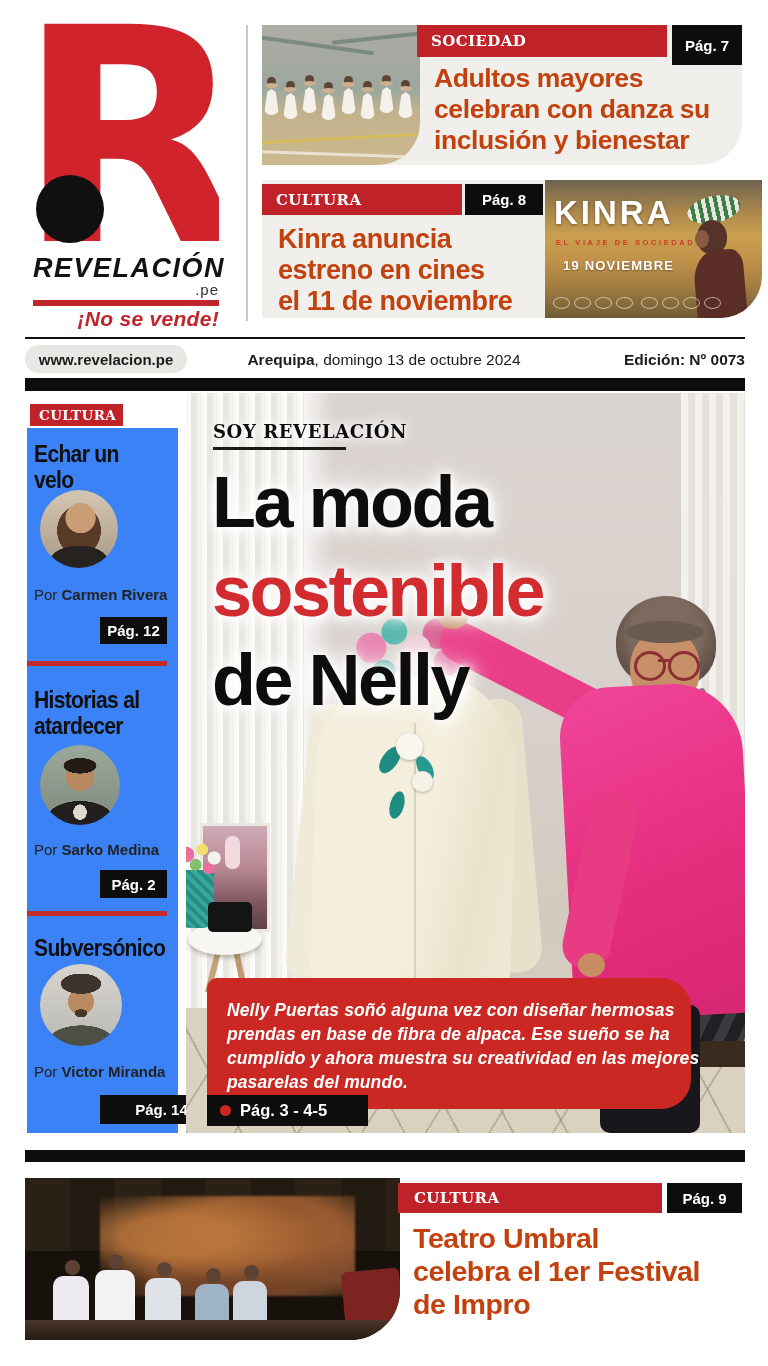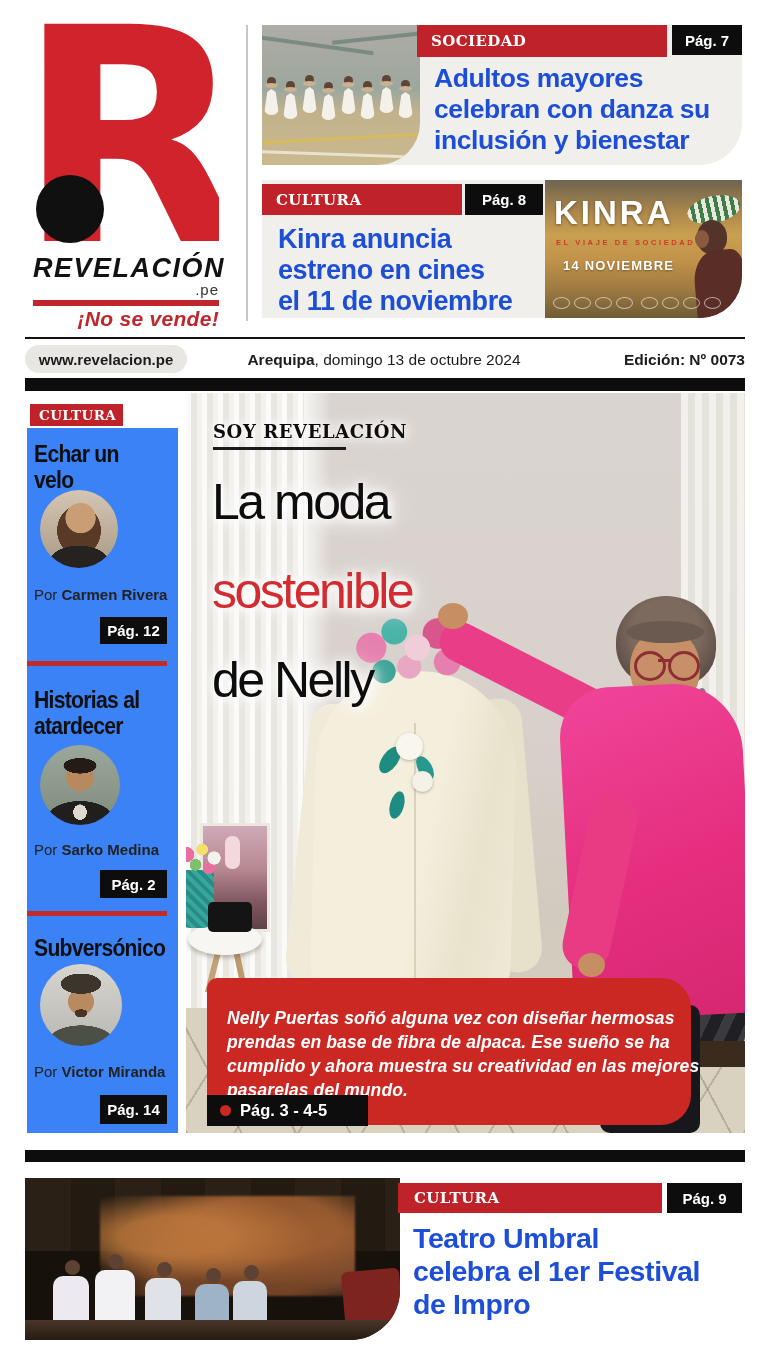--- a/index.html
+++ b/index.html
@@ -5,41 +5,41 @@
   html,body{margin:0;padding:0;background:#ffffff;}
   .page{position:relative;width:768px;height:1366px;background:#fff;overflow:hidden;
         font-family:"Liberation Sans",sans-serif;color:#111;}
   .abs{position:absolute;}
   
   .redbar{background:#bf2329;color:#fff;display:flex;align-items:center;}
   .redbar .lbl{font-family:"DejaVu Serif",serif;font-weight:bold;font-size:15px;letter-spacing:.4px;padding-left:14px;}
   .pagebox{background:#0d0d0d;color:#fff;display:flex;align-items:center;justify-content:center;
            font-weight:bold;font-size:15px;}
   .block{background:#f0efec;border-radius:0 0 42px 0;}
-  .story-headline{font-weight:bold;font-size:26.5px;line-height:31px;color:#1d4ed8;
+  .story-headline{font-weight:bold;font-size:26.5px;line-height:31px;color:#c2410c;
                   letter-spacing:-.4px;white-space:pre;}
   
   .logo-r{position:absolute;left:8px;top:6px;width:186px;height:224px;}
   .brand{font-size:27px;font-weight:bold;letter-spacing:1.5px;color:#121212;font-style:italic;}
   .brand-suffix{font-size:15px;color:#333;text-align:right;padding-right:12px;letter-spacing:1px;}
   .brand-rule{height:6px;background:#c0262c;}
   .tagline{color:#c0262c;font-weight:bold;font-style:italic;font-size:21px;text-align:right;letter-spacing:.3px;}
   .vdivider{width:2px;background:#c9c7c4;}
   
   .dancers{background:linear-gradient(180deg,#aeaca6 0%,#a3a8a0 30%,#9ba89e 46%,#c2b28c 62%,#cbb98f 100%);overflow:hidden;border-radius:0 0 42px 0;}
   .beam{position:absolute;background:#6f837b;height:4px;opacity:.8;}
   .dancer{position:absolute;width:15px;}
   .dancer .head{width:9px;height:9px;border-radius:50%;background:#5d4436;margin:0 auto;}
   .dancer .hat{width:13px;height:5px;border-radius:50%;background:#cdb191;margin:-3px auto 0;}
   .dancer .dress{width:15px;height:26px;background:#f3f1ea;border-radius:4px 4px 7px 7px;
                  clip-path:polygon(50% 0,78% 12%,100% 100%,0 100%,22% 12%);margin-top:1px;}
   .courtline{position:absolute;background:#d8bd55;height:3px;opacity:.85;}
   
   .poster{background:linear-gradient(180deg,#6e6450 0%,#a8854b 22%,#caa050 40%,#c1924a 58%,#a07c42 78%,#6f5c35 100%);
-          overflow:hidden;border-radius:0 0 42px 0;color:#fff;}
+          overflow:hidden;border-radius:0 0 42px 0;color:#fff;padding-left:20px;}
   .poster-title{font-weight:bold;font-size:33px;letter-spacing:3px;text-shadow:0 1px 3px rgba(60,40,10,.55);}
   .poster-sub{color:#cd3a2a;font-weight:bold;font-size:7.5px;letter-spacing:2.6px;}
   .poster-date{font-weight:bold;font-size:13px;letter-spacing:1.2px;text-shadow:0 1px 2px rgba(60,40,10,.5);}
   .laurel{display:inline-block;width:15px;height:10px;border:1px solid rgba(245,243,235,.62);border-radius:50%;margin:0 2px;}
   .kinra-head{position:absolute;left:152px;top:40px;width:30px;height:34px;background:#54342a;border-radius:50% 50% 45% 45%;}
   .kinra-face{position:absolute;left:150px;top:50px;width:14px;height:18px;background:#8a5a40;border-radius:50%;}
   .kinra-hat{position:absolute;left:142px;top:16px;width:54px;height:27px;border-radius:50%;
              background:repeating-linear-gradient(90deg,#e9e7df 0 4px,#3e7f45 4px 8px);transform:rotate(-12deg);}
   .kinra-body{position:absolute;left:150px;top:70px;width:50px;height:70px;background:#5a2d26;border-radius:45% 25% 0 0;transform:rotate(-5deg);}
   
@@ -77,26 +77,26 @@
   .curtain-fade{background:linear-gradient(90deg,rgba(250,250,248,.9),rgba(250,250,248,0));}
   .curtainR{background:repeating-linear-gradient(90deg,#f7f6f3 0 7px,#e7e4de 7px 14px);opacity:.85;}
   .shelf{background:repeating-linear-gradient(180deg,#503a2b 0 14px,#3b2a1e 14px 20px);}
   .floor{background:#dad2c0;}
   .floor:before{content:"";position:absolute;inset:0;background:
      repeating-linear-gradient(62deg,rgba(140,128,105,.45) 0 2px,rgba(0,0,0,0) 2px 48px),
      repeating-linear-gradient(-58deg,rgba(140,128,105,.4) 0 2px,rgba(0,0,0,0) 2px 54px);}
   .kicker{font-family:"DejaVu Serif",serif;font-weight:bold;font-size:18px;letter-spacing:.6px;color:#0d0d0d;
           text-shadow:0 0 8px #fff,0 0 14px #fff,0 0 20px rgba(255,255,255,.9);}
   .kicker-rule{height:2.5px;background:#1a1a1a;}
-  .bigline{font-weight:normal;font-size:50px;line-height:87px;letter-spacing:-2.5px;color:#0d0d0d;white-space:pre;
+  .bigline{font-weight:bold;font-size:72px;line-height:87px;letter-spacing:-2.5px;color:#0d0d0d;white-space:pre;
            text-shadow:0 0 10px #fff,0 0 22px #fff,0 0 34px rgba(255,255,255,.85),2px 3px 12px rgba(255,255,255,.9);}
   .bigline.red{color:#d22c31;}
   .caption-box{background:#cb2823;border-radius:10px 30px 30px 10px;color:#fff;
                font-weight:bold;font-style:italic;font-size:17.5px;line-height:24px;
-               padding:28px 20px;white-space:pre;letter-spacing:.1px;}
+               padding:20px 20px;white-space:pre;letter-spacing:.1px;}
   .pagesbox{background:#0d0d0d;color:#fff;display:flex;align-items:center;gap:9px;padding-left:13px;
             font-weight:bold;font-size:16.5px;}
   .dot{width:11px;height:11px;border-radius:50%;background:#cb2823;}
   
   .theater{background:#17110c;overflow:hidden;border-radius:0 0 50px 0;}
   .theater .wall{position:absolute;inset:0 0 55% 0;background:
      repeating-linear-gradient(90deg,#2c2218 0 46px,#241b12 46px 90px);opacity:.9;}
   .audience{position:absolute;background:
      radial-gradient(ellipse at 30% 40%,rgba(190,120,60,.85) 0 22%,rgba(0,0,0,0) 55%),
      radial-gradient(ellipse at 65% 30%,rgba(160,95,50,.9) 0 30%,rgba(0,0,0,0) 60%),
@@ -169,42 +169,42 @@
           <div class="head"></div>
           <div class="hat"></div>
           <div class="dress"></div>
         </div>
       <div class="courtline" style="left:0;top:112px;width:158px;transform:rotate(-3deg);"></div>
       <div class="courtline" style="left:0;top:128px;width:158px;background:#efe9da;transform:rotate(2deg);"></div>
     </div>
     <div class="abs redbar" style="left:155px;top:0;width:250px;height:32px;">
       <span class="lbl">SOCIEDAD</span>
     </div>
-    <div class="abs pagebox" style="left:410px;top:0;width:70px;height:30px;">Pág. 7</div>
+    <div class="abs pagebox" style="left:410px;top:0;width:70px;height:40px;">Pág. 7</div>
     <div class="abs story-headline" style="left:172px;top:38px;width:305px;">Adultos mayores
 celebran con danza su
 inclusión y bienestar</div>
   </div>
 
   <div class="abs block" style="left:262px;top:180px;width:480px;height:138px;">
     <div class="abs redbar" style="left:0;top:4px;width:200px;height:31px;">
       <span class="lbl">CULTURA</span>
     </div>
     <div class="abs pagebox" style="left:203px;top:4px;width:78px;height:31px;">Pág. 8</div>
     <div class="abs story-headline" style="left:16px;top:44px;width:250px;font-size:27px;">Kinra anuncia
 estreno en cines
 el 11 de noviembre</div>
     <div class="abs poster" style="left:283px;top:0;width:197px;height:138px;">
       <div class="kinra-hat"></div>
       <div class="kinra-head"></div>
       <div class="kinra-face"></div>
       <div class="kinra-body"></div>
       <div class="abs poster-title" style="left:9px;top:14px;">KINRA</div>
       <div class="abs poster-sub" style="left:11px;top:58px;">EL VIAJE DE SOCIEDAD</div>
-      <div class="abs poster-date" style="left:18px;top:78px;">14  NOVIEMBRE</div>
+      <div class="abs poster-date" style="left:18px;top:78px;">19  NOVIEMBRE</div>
       <div class="abs" style="left:6px;top:115px;white-space:nowrap;">
         <span class="laurel"></span><span class="laurel"></span><span class="laurel"></span><span class="laurel"></span>
         <span class="laurel"></span><span class="laurel"></span><span class="laurel"></span><span class="laurel"></span>
       </div>
     </div>
   </div>
 
   <div class="abs" style="left:25px;top:337px;width:720px;height:2px;background:#121212;"></div>
   <div class="abs pill" style="left:25px;top:345px;width:162px;height:28px;">www.revelacion.pe</div>
   <div class="abs infotext" style="left:0;top:351px;width:768px;text-align:center;">
@@ -237,21 +237,21 @@
     </div>
     <div class="abs pagebox" style="left:73px;top:442px;width:67px;height:28px;">Pág. 2</div>
     <div class="abs side-divider" style="left:0;top:483px;width:140px;"></div>
 
     <div class="abs col-title" style="left:7px;top:507px;">Subversónico</div>
     <div class="abs avatar av-victor" style="left:13px;top:536px;width:82px;height:82px;"></div>
     <div class="abs byline" style="left:7px;top:635px;">
       <span>Por</span>
       <b>Victor Miranda</b>
     </div>
-    <div class="abs pagebox" style="left:73px;top:667px;width:67px;height:29px;">Pág. 14</div>
+    <div class="abs pagebox" style="left:73px;top:667px;width:67px;height:29px;padding-left:28px;">Pág. 14</div>
   </div>
 
   <div class="abs scene" style="left:186px;top:393px;width:559px;height:740px;">
 
     <div class="abs curtainR" style="left:495px;top:0;width:64px;height:430px;"></div>
     <div class="abs shelf" style="left:519px;top:407px;width:40px;height:152px;"></div>
     <div class="abs curtainL" style="left:0;top:0;width:118px;height:740px;"></div>
     <div class="abs curtain-fade" style="left:118px;top:0;width:28px;height:740px;"></div>
     <div class="abs floor" style="left:0;top:615px;width:559px;height:125px;"></div>
 

